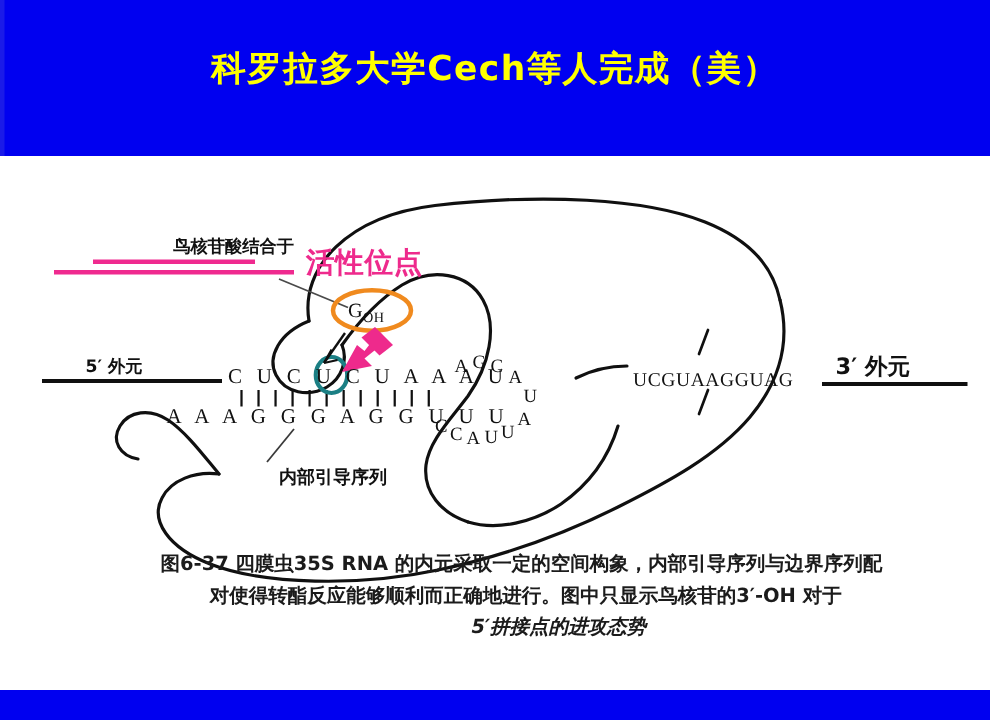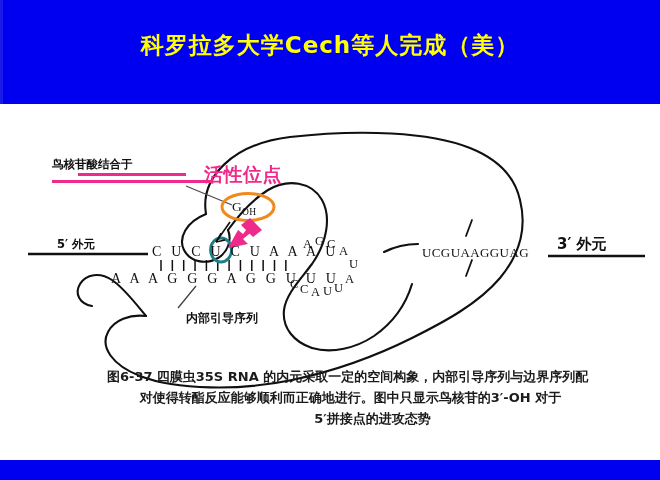--- a/index.html
+++ b/index.html
@@ -63,24 +63,24 @@
     background: #ffffff;
   }
   #rna-svg {
     position: absolute;
     left: 0; top: 0;
     width: 660px; height: 356px;
   }
 
   #anno-box {
     position: absolute;
-    left: 52px;
+    left: 36px;
     top: 52px;
     width: 160px;
-    text-align: left;
+    text-align: right;
     font-family: "DejaVu Sans", "Liberation Sans", sans-serif;
     font-weight: bold;
     font-size: 11.5px;
     color: #111111;
     line-height: 1.42;
   }
   .anno-line { display: block; position: relative; padding-bottom: 2px; }
   .anno-line .ul {
     display: block;
     height: 2.6px;
@@ -167,21 +167,21 @@
     width: 660px;
     font-family: "DejaVu Sans", "Liberation Sans", sans-serif;
     font-weight: bold;
     font-size: 13px;
     color: #1b1b1b;
     line-height: 1.62;
   }
   #caption .cap-row { display: block; white-space: nowrap; text-align: center; }
   #cap-l1 { padding-left: 31px; }
   #cap-l2 { padding-left: 41px; }
-  #cap-l3 { padding-left: 85px; }
+  #cap-l3 { padding-left: 85px; font-style: italic; }
   #cap-num { display: inline-block; width: 54px; }
 </style>
 </head>
 <body>
 
 <div id="slide">
 
   <div class="band" id="band-top">
     <div class="band-edge-left"></div>
   </div>

